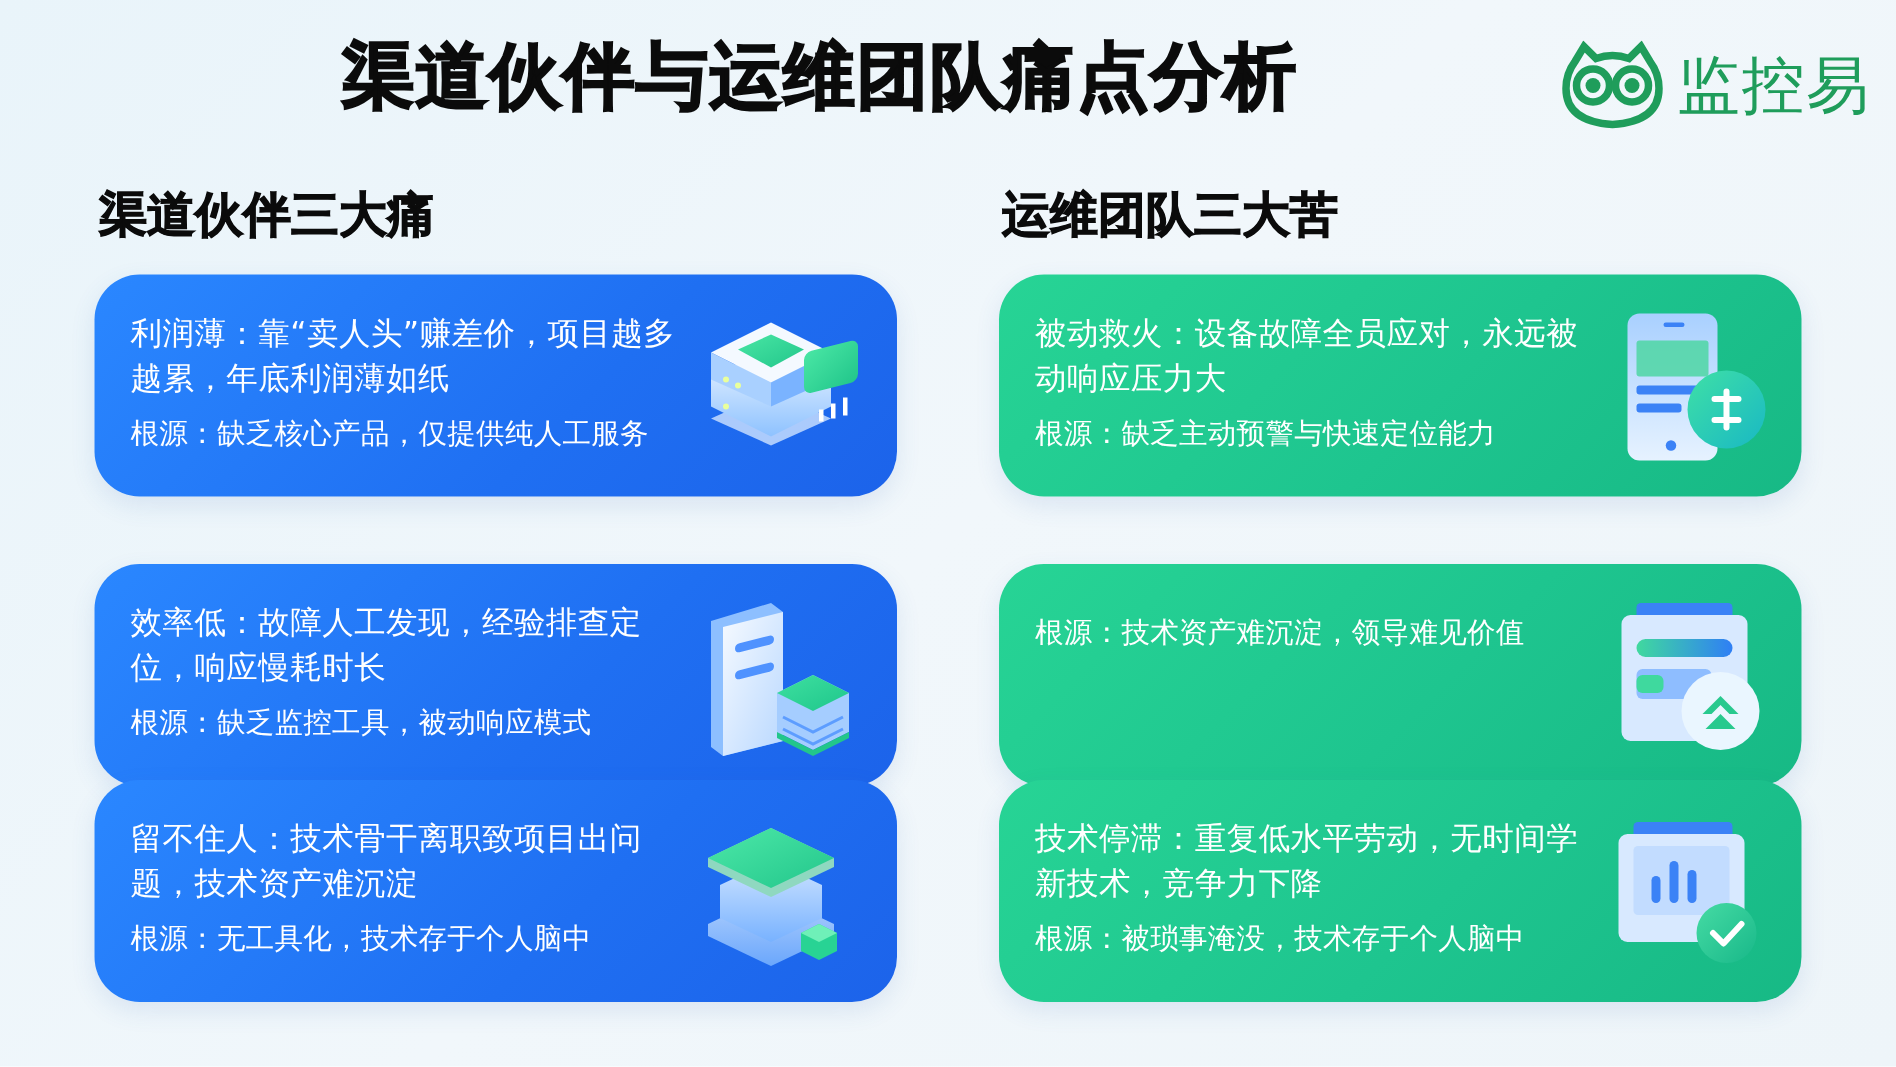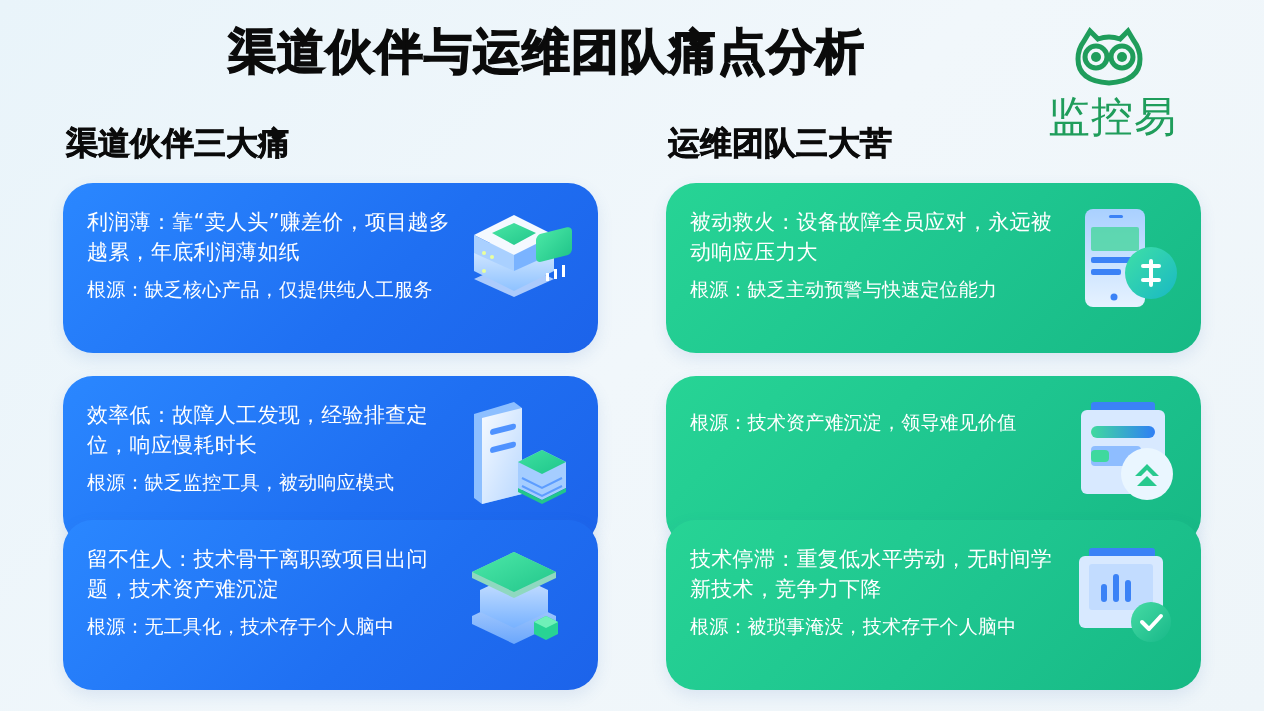--- a/index.html
+++ b/index.html
@@ -9,33 +9,33 @@
       background: linear-gradient(135deg, #e9f4fa 0%, #f1f7fb 50%, #eef5f9 100%);
       position: relative;
     }
     .page-title {
       position: absolute; left: 228px; top: 9px;
       font-size: 48px; font-weight: 900; color: #0b0b0b;
       letter-spacing: 1px; line-height: 84px;
       -webkit-text-stroke: 1.5px #0b0b0b;
       white-space: nowrap;
     }
-    .logo { position: absolute; left: 1040px; top: 27px; display: flex; align-items: center; flex-direction: column; }
+    .logo { position: absolute; left: 1040px; top: 27px; display: flex; align-items: center; }
     .logo-mark { width: 70px; height: 60px; }
     .logo-text { font-size: 42px; color: #1f9d5b; font-weight: 400; margin-left: 8px; letter-spacing: 1px; line-height: 60px; }
 
     .section-title {
       position: absolute; top: 118px; font-size: 32px; font-weight: 900; color: #0b0b0b;
       -webkit-text-stroke: 0.8px #0b0b0b; line-height: 50px; white-space: nowrap;
     }
     .section-left { left: 66px; }
     .section-right { left: 668px; }
 
     .card {
-      position: absolute; width: 535px; height: 170px; border-radius: 30px;
+      position: absolute; width: 535px; height: 148px; border-radius: 30px;
       color: #fff; padding: 24px 0 0 24px; overflow: hidden;
       box-shadow: 0 6px 16px rgba(60,110,180,0.12);
     }
     .card.blue { background: linear-gradient(135deg, #2a87ff 0%, #1f6ff2 60%, #1c63ea 100%); }
     .card.green { background: linear-gradient(135deg, #27d495 0%, #1ec58f 55%, #17b985 100%); }
     .card .title {
       font-size: 21px; line-height: 30px; width: 380px; font-weight: 500;
       letter-spacing: 0.3px;
     }
     .card .root { font-size: 19px; line-height: 28px; margin-top: 8px; width: 390px; letter-spacing: 0.2px; }

